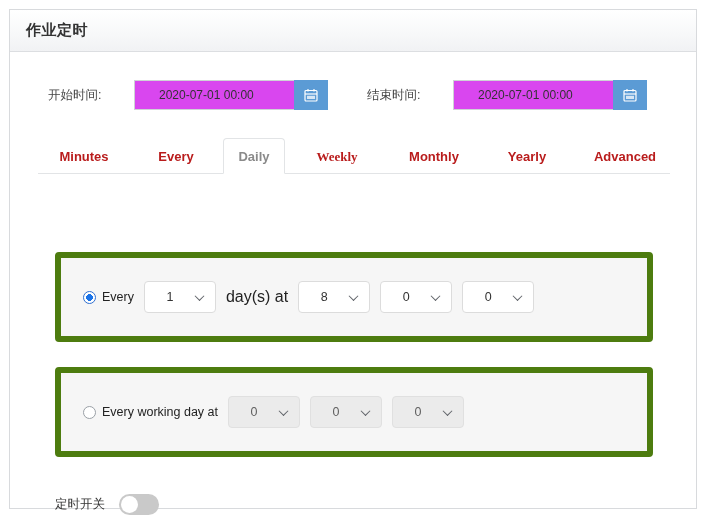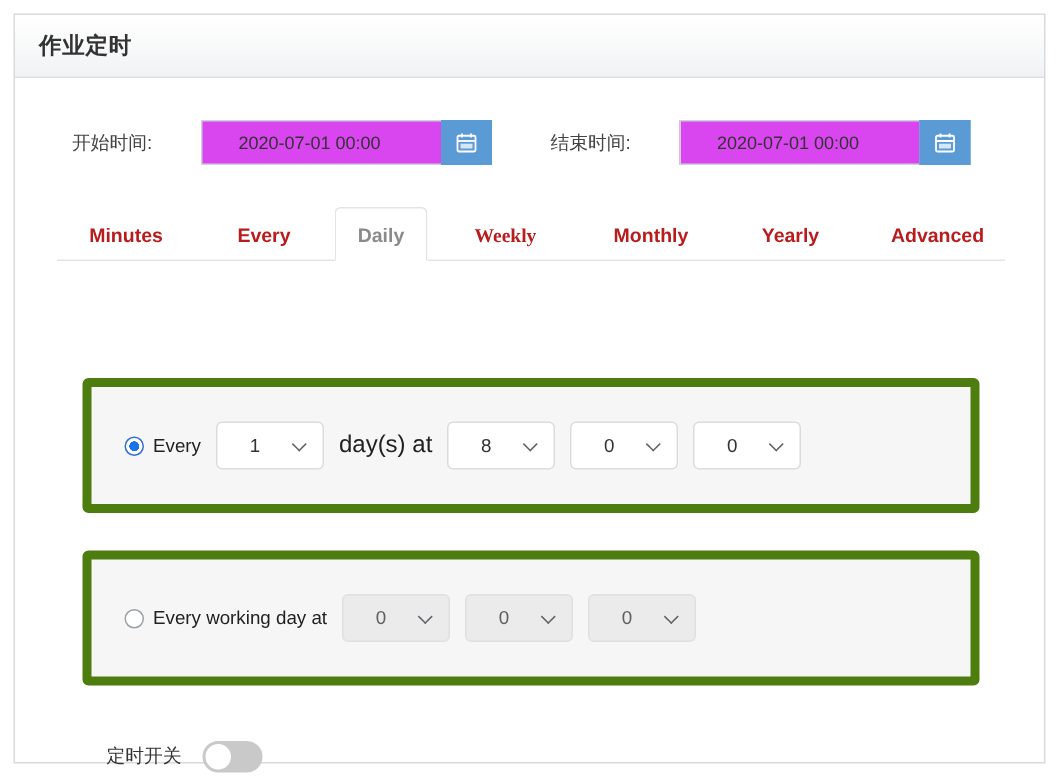--- a/index.html
+++ b/index.html
@@ -233,21 +233,21 @@
     transform: rotate(45deg) translate(-1px,-1px);
   }
 
   .w-days { width: 72px; }
   .w-time { width: 72px; }
   .lbl-inline { font-size: 16px; color: #222222; margin-left: 10px; }
 
   
   .toggle-row {
     position: absolute;
-    left: 61px;
+    left: 45px;
     top: 442px;
     display: flex;
     align-items: center;
   }
   .toggle-label {
     font-size: 12.5px;
     color: #333333;
     margin-right: 14px;
   }
   .toggle {

